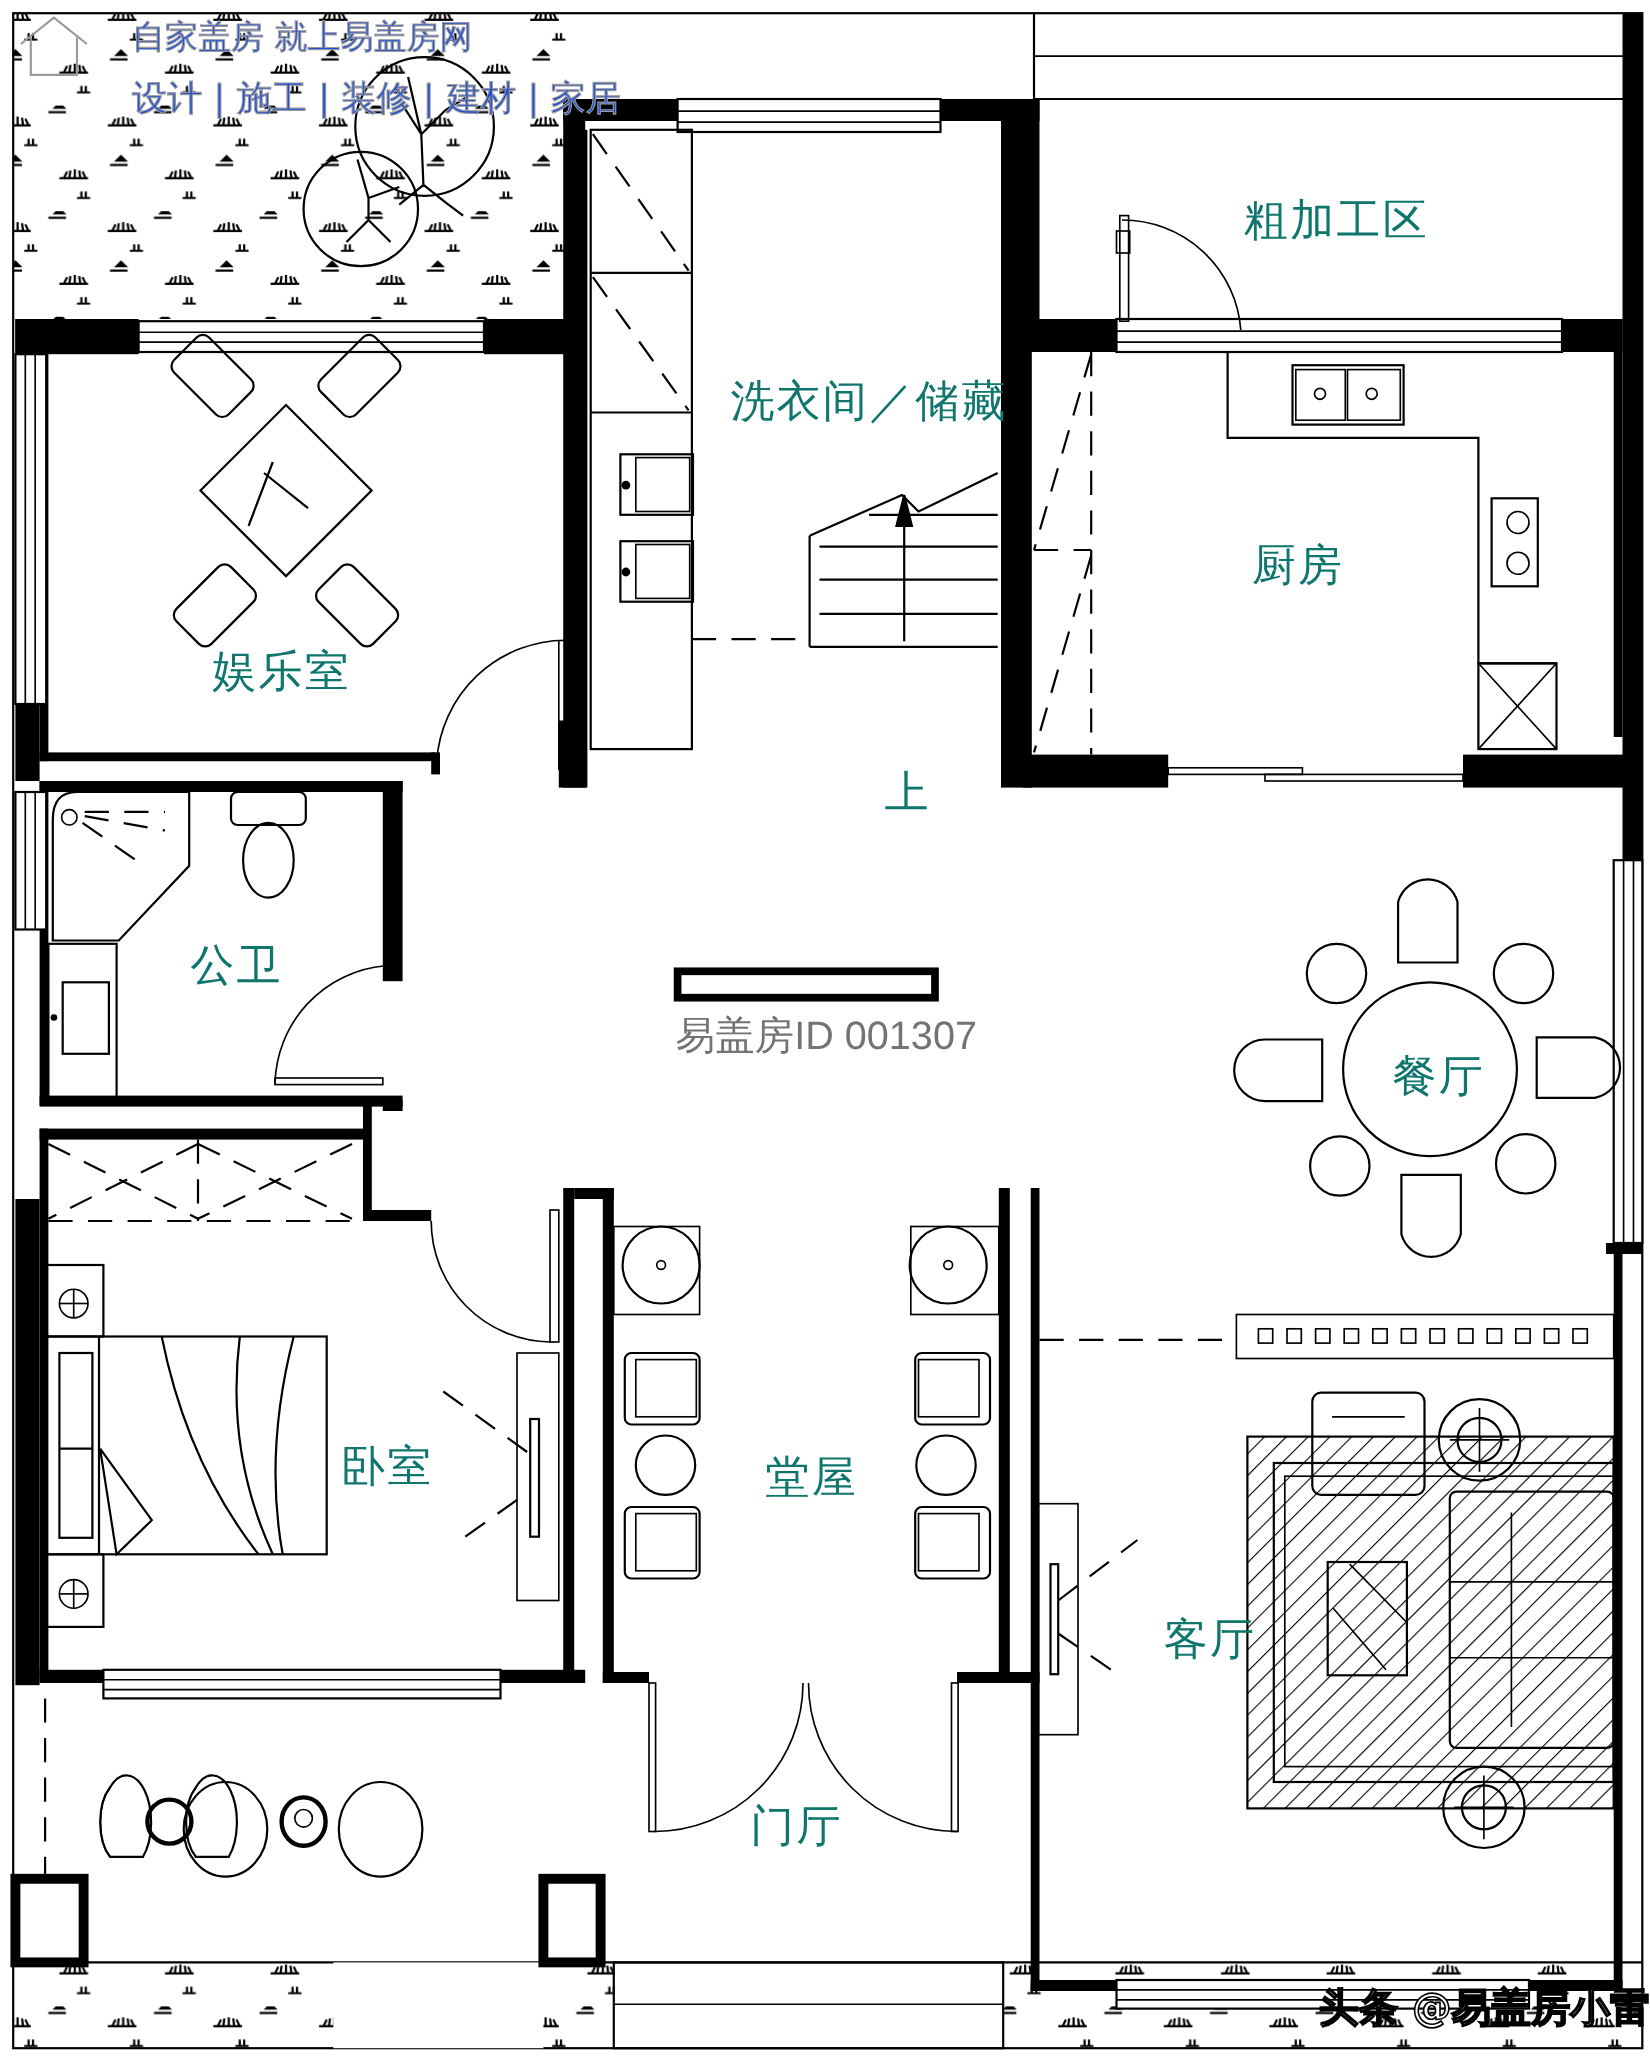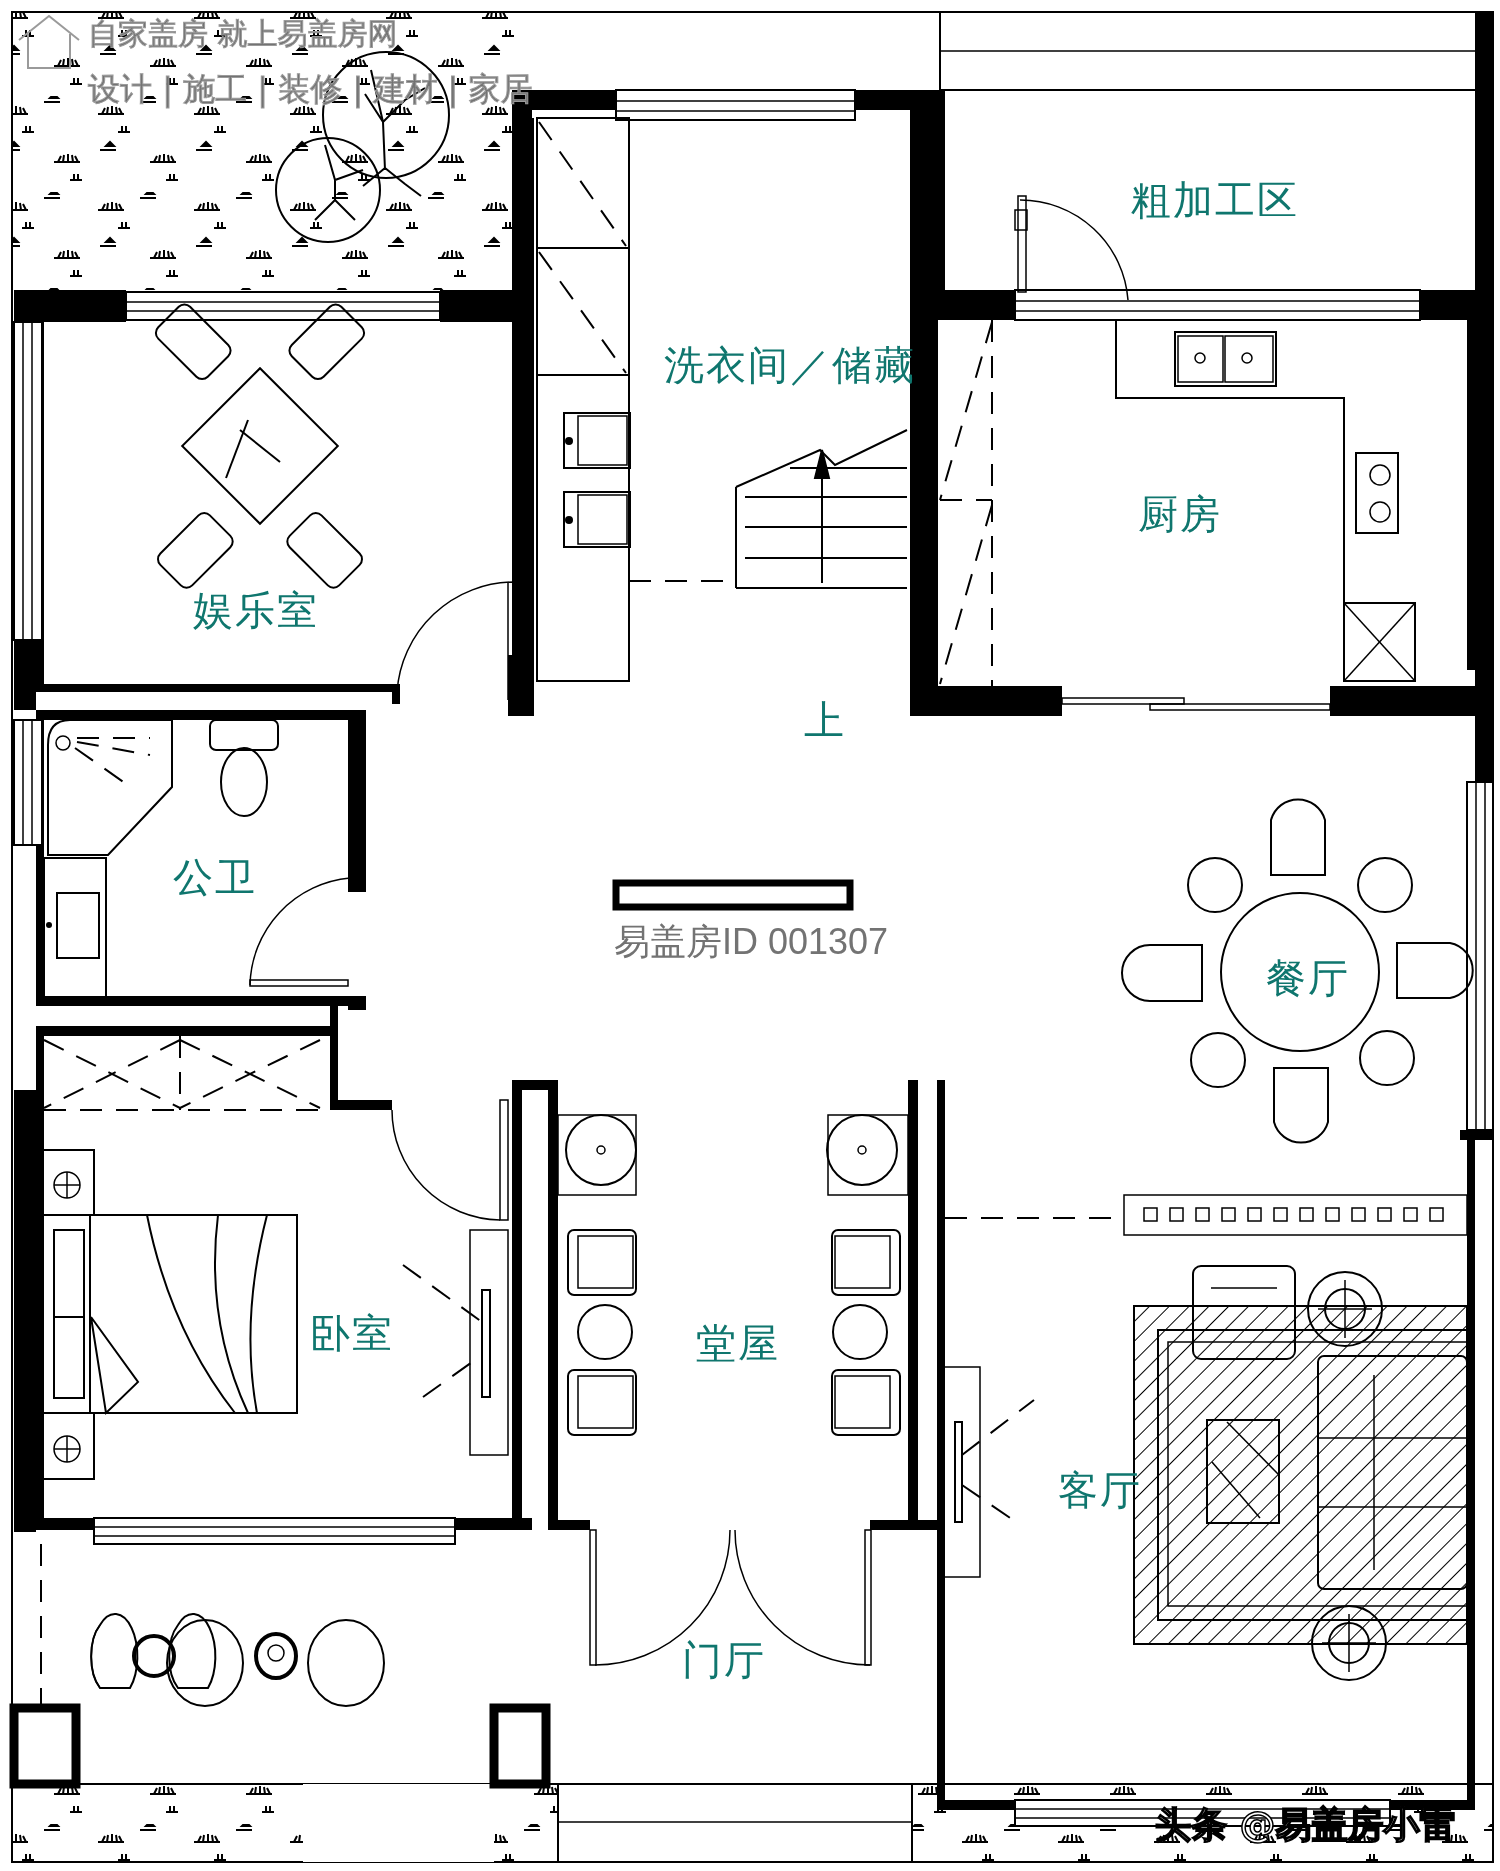--- a/index.html
+++ b/index.html
@@ -5,22 +5,22 @@
   html, body { margin:0; padding:0; background:#ffffff; }
   body { width:1500px; height:1871px; position:relative; overflow:hidden; font-family:"DejaVu Sans", sans-serif; }
   #plan { position:absolute; left:0; top:0; width:1500px; height:1871px; }
   .wall { fill:#000; }
   .ln { stroke:#000; fill:none; stroke-width:2; }
   .thin { stroke:#000; fill:none; stroke-width:1.5; }
   .dash { stroke:#000; fill:none; stroke-width:2; stroke-dasharray:22 14; }
   .win { fill:#fff; stroke:#000; stroke-width:2; }
   .room-label { position:absolute; font-family:"DejaVu Sans", sans-serif; font-size:40px; color:#0f766e; white-space:nowrap; transform:translate(-50%,-50%); letter-spacing:2px; }
   .wm-id { position:absolute; font-family:"Liberation Sans", sans-serif; font-size:36px; color:#737373; white-space:nowrap; }
-  .wm-top { position:absolute; font-family:"DejaVu Sans", sans-serif; color:#737373; -webkit-text-stroke:1px #9a9a9a; white-space:nowrap; }
-  .wm-bottom { position:absolute; font-family:"DejaVu Sans", sans-serif; font-size:36px; color:#fff; -webkit-text-stroke:1.5px #000; white-space:nowrap; font-weight:bold; }
+  .wm-top { position:absolute; font-family:"DejaVu Sans", sans-serif; color:#1d4ed8; -webkit-text-stroke:1px #9a9a9a; white-space:nowrap;margin-left:32px; }
+  .wm-bottom { position:absolute; font-family:"DejaVu Sans", sans-serif; font-size:36px; color:#fff; -webkit-text-stroke:1.5px #000; white-space:nowrap; font-weight:bold;margin-left:44px; }
 </style>
 </head>
 <body>
 
 <svg id="plan" viewBox="0 0 1500 1871" xmlns="http://www.w3.org/2000/svg">
   <defs>
     <pattern id="grassPat" x="0" y="0" width="96" height="96" patternUnits="userSpaceOnUse">
       <g stroke="#000" stroke-width="2" fill="#000">
         <path d="M2 18 l26 0 M6 18 l3 -6 M11 18 l1 -7 M16 18 l0 -8 M21 18 l-1 -7 M26 18 l-3 -6" fill="none"></path>
         <path d="M50 2 l4 -4 l4 4 z"></path>

